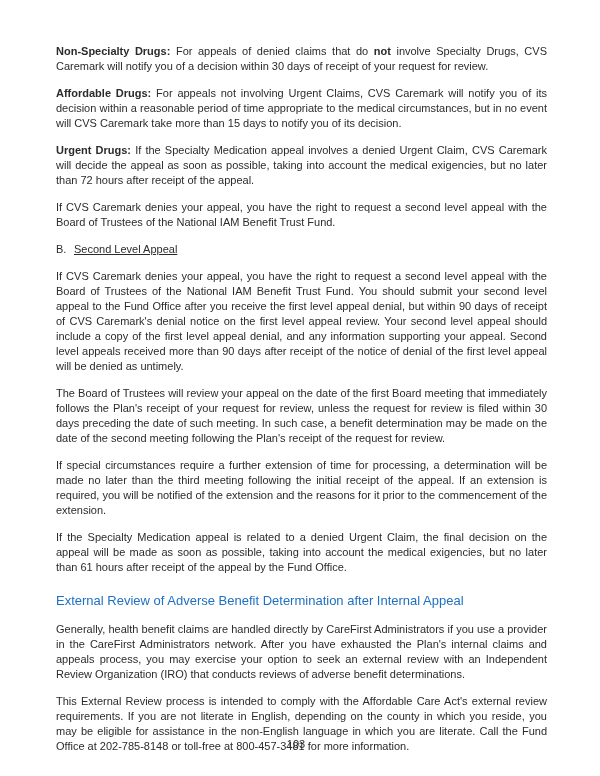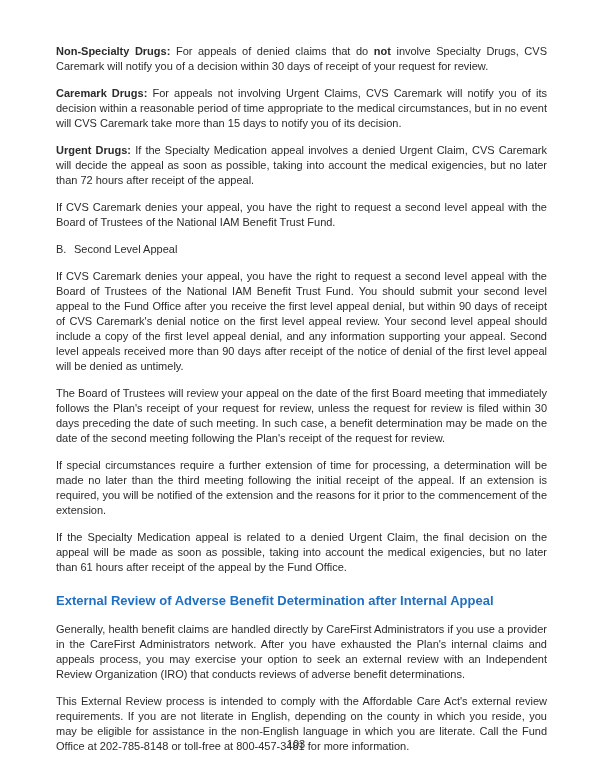--- a/index.html
+++ b/index.html
@@ -24,50 +24,51 @@
   .para {
     margin: 0 0 12px 0;
     text-align: justify;
   }
   .para b, .para strong {
     font-weight: bold;
   }
   .list-item {
     margin: 0 0 12px 0;
     text-align: left;
+    text-decoration: underline;
   }
   .list-item .marker {
     display: inline-block;
     min-width: 18px;
   }
   .section-heading {
     margin: 18px 0 13px 0;
     font-size: 13px;
-    font-weight: bold;
+    font-weight: normal;
     line-height: 16px;
     text-align: left;
   }
   .page-footer {
     position: absolute;
     left: 0;
     right: 8px;
     bottom: 24px;
     text-align: center;
     font-size: 11px;
     color: #2b2b2b;
   }
 </style>
 </head>
 <body>
 
 <div class="page">
 
   <p class="para"><strong>Non-Specialty Drugs:</strong><span> For appeals of denied claims that do </span><strong>not</strong><span> involve Specialty Drugs, CVS Caremark will notify you of a decision within 30 days of receipt of your request for review.</span></p>
 
-  <p class="para"><strong>Caremark Drugs:</strong><span> For appeals not involving Urgent Claims, CVS Caremark will notify you of its decision within a reasonable period of time appropriate to the medical circumstances, but in no event will CVS Caremark take more than 15 days to notify you of its decision.</span></p>
+  <p class="para"><strong>Affordable Drugs:</strong><span> For appeals not involving Urgent Claims, CVS Caremark will notify you of its decision within a reasonable period of time appropriate to the medical circumstances, but in no event will CVS Caremark take more than 15 days to notify you of its decision.</span></p>
 
   <p class="para"><strong>Urgent Drugs:</strong><span> If the Specialty Medication appeal involves a denied Urgent Claim, CVS Caremark will decide the appeal as soon as possible, taking into account the medical exigencies, but no later than 72 hours after receipt of the appeal.</span></p>
 
   <p class="para">If CVS Caremark denies your appeal, you have the right to request a second level appeal with the Board of Trustees of the National IAM Benefit Trust Fund.</p>
 
   <p class="list-item"><span class="marker">B.</span><span>Second Level Appeal</span></p>
 
   <p class="para">If CVS Caremark denies your appeal, you have the right to request a second level appeal with the Board of Trustees of the National IAM Benefit Trust Fund.  You should submit your second level appeal to the Fund Office after you receive the first level appeal denial, but within 90 days of receipt of CVS Caremark's denial notice on the first level appeal review.  Your second level appeal should include a copy of the first level appeal denial, and any information supporting your appeal.  Second level appeals received more than 90 days after receipt of the notice of denial of the first level appeal will be denied as untimely.</p>
 
   <p class="para">The Board of Trustees will review your appeal on the date of the first Board meeting that immediately follows the Plan's receipt of your request for review, unless the request for review is filed within 30 days preceding the date of such meeting. In such case, a benefit determination may be made on the date of the second meeting following the Plan's receipt of the request for review.</p>

